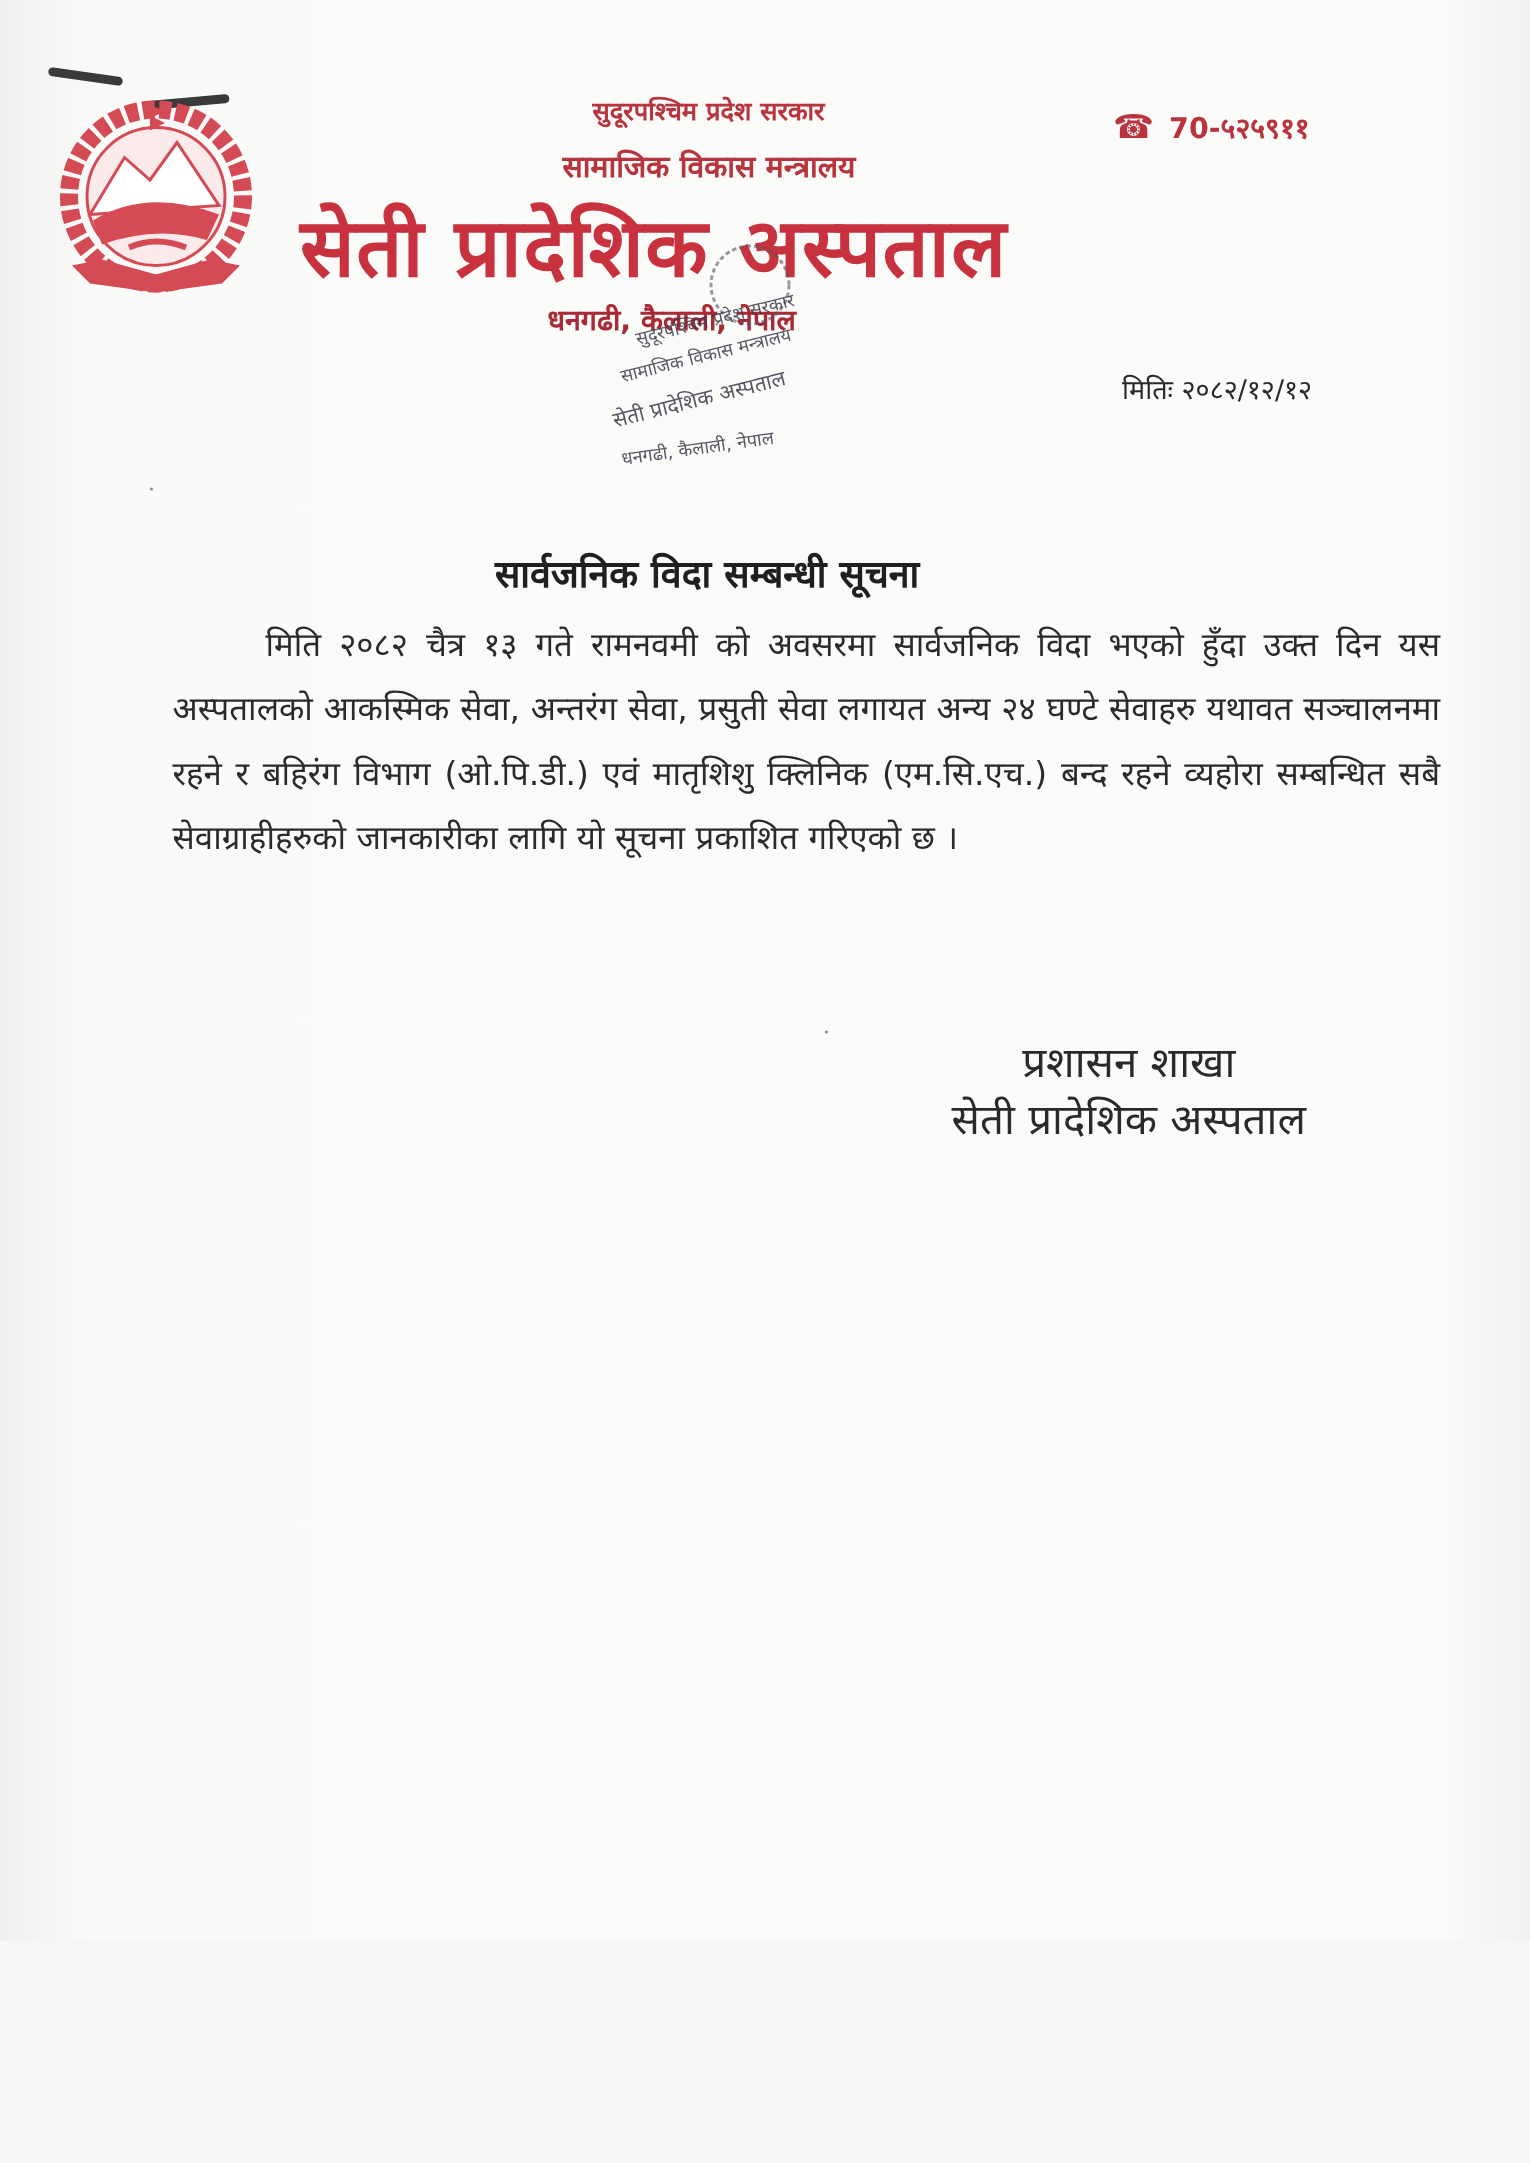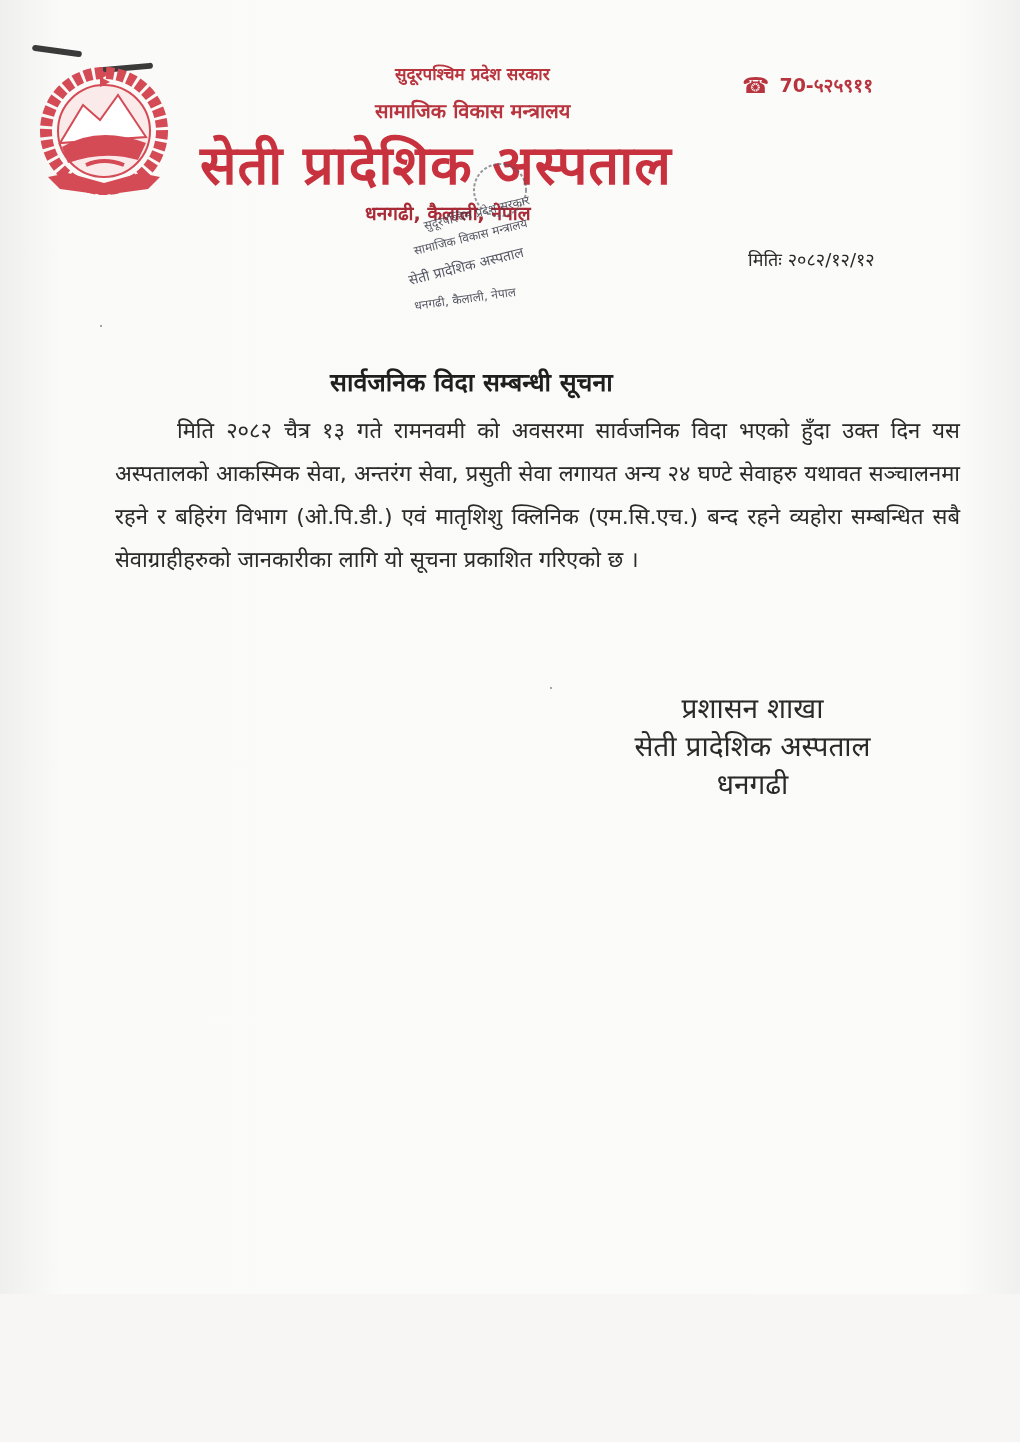--- a/index.html
+++ b/index.html
@@ -98,16 +98,15 @@
   <div class="dot" style="left:100px; top:325px;"></div>
   <div class="dot" style="left:550px; top:687px;"></div>
 
   <div class="notice-title">सार्वजनिक विदा सम्बन्धी सूचना</div>
 
   <div class="body-text">मिति २०८२ चैत्र १३ गते रामनवमी को अवसरमा सार्वजनिक विदा भएको हुँदा उक्त दिन यस अस्पतालको आकस्मिक सेवा, अन्तरंग सेवा, प्रसुती सेवा लगायत अन्य २४ घण्टे सेवाहरु यथावत सञ्चालनमा रहने र बहिरंग विभाग (ओ.पि.डी.) एवं मातृशिशु क्लिनिक (एम.सि.एच.) बन्द रहने व्यहोरा सम्बन्धित सबै सेवाग्राहीहरुको जानकारीका लागि यो सूचना प्रकाशित गरिएको छ ।</div>
 
   <div class="sign">
     <div>प्रशासन शाखा</div>
     <div>सेती प्रादेशिक अस्पताल</div>
-    <div>धनगढी</div>
   </div>
 
 </div>
 
 </body></html>

